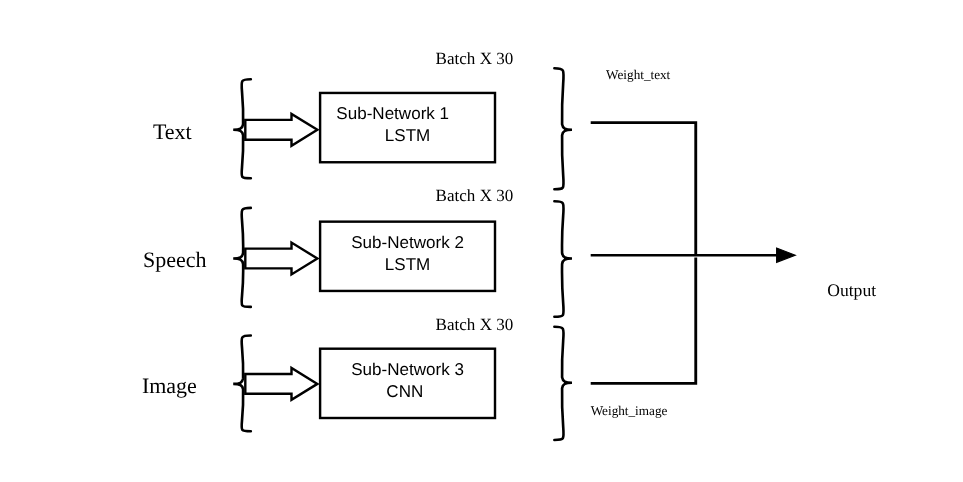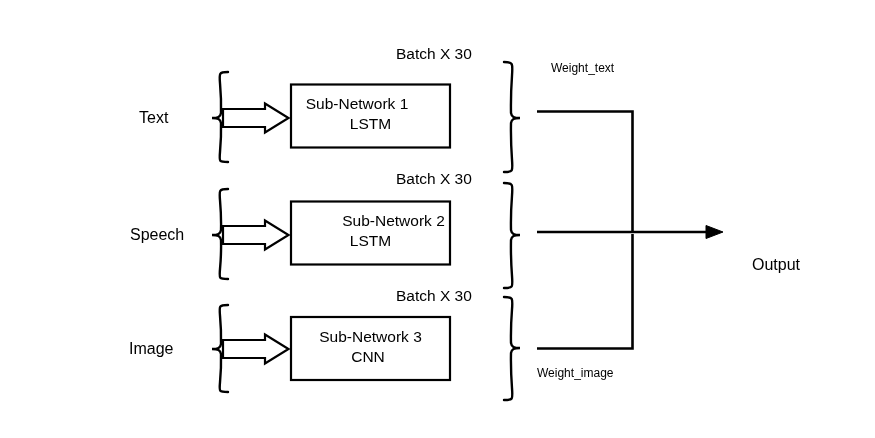--- a/index.html
+++ b/index.html
@@ -20,27 +20,27 @@
   }
   #diagram-svg {
     position: absolute;
     left: 0;
     top: 0;
     width: 875px;
     height: 438px;
   }
   .lbl {
     position: absolute;
-    font-family: Liberation Sans, sans-serif;
+    font-family: Liberation Serif, serif;
     font-size: 15.5px;
     line-height: 1.12;
     color: #000000;
     white-space: nowrap;
   }
-  .input-label { font-size: 16px; }
+  .input-label { font-size: 20px; }
   .batch-label { font-size: 15.5px; }
   .weight-label { font-size: 12px; }
   .output-label { font-size: 16px; margin-top: 33px; }
   .box-label {
     position: absolute;
     text-align: center;
     font-size: 15.5px;
     line-height: 1.30;
     white-space: nowrap;
   }
@@ -80,21 +80,21 @@
   </svg>
 
   <div class="lbl input-label" style="left:139px; top:109px;">Text</div>
   <div class="lbl batch-label" style="left:396px; top:45px;">Batch X 30</div>
   <div class="box-label" style="left:291px; top:94px; width:132px;">Sub-Network 1</div>
   <div class="box-label" style="left:291px; top:114px; width:159px;">LSTM</div>
   <div class="lbl weight-label" style="left:551px; top:62px;">Weight_text</div>
 
   <div class="lbl input-label" style="left:130px; top:226px;">Speech</div>
   <div class="lbl batch-label" style="left:396px; top:170px;">Batch X 30</div>
-  <div class="box-label" style="left:291px; top:211px; width:159px;padding-left:23px;">Sub-Network 2</div>
+  <div class="box-label" style="left:291px; top:211px; width:159px;">Sub-Network 2</div>
   <div class="box-label" style="left:291px; top:231px; width:159px;">LSTM</div>
 
   <div class="lbl input-label" style="left:129px; top:340px;">Image</div>
   <div class="lbl batch-label" style="left:396px; top:287px;">Batch X 30</div>
   <div class="box-label" style="left:291px; top:327px; width:159px;">Sub-Network 3</div>
   <div class="box-label" style="left:291px; top:347px; width:154px;">CNN</div>
   <div class="lbl weight-label" style="left:537px; top:367px;">Weight_image</div>
 
   <div class="lbl output-label" style="left:752px; top:223px;">Output</div>
 

